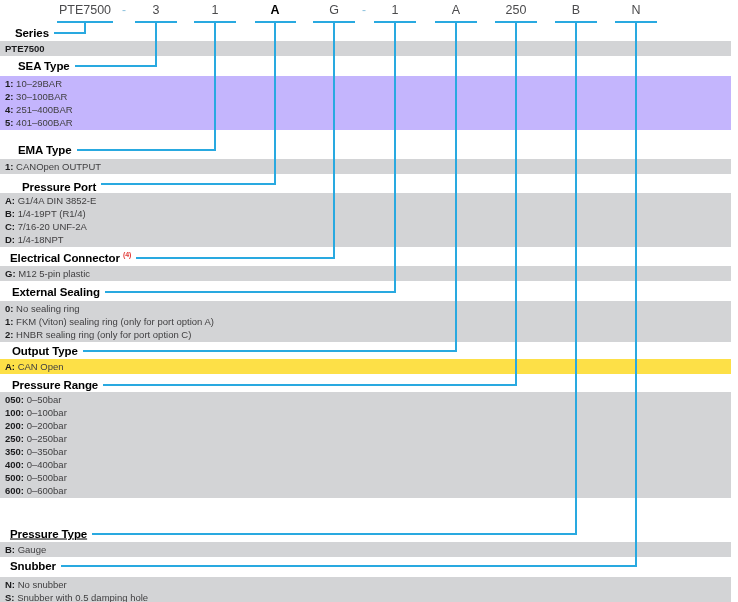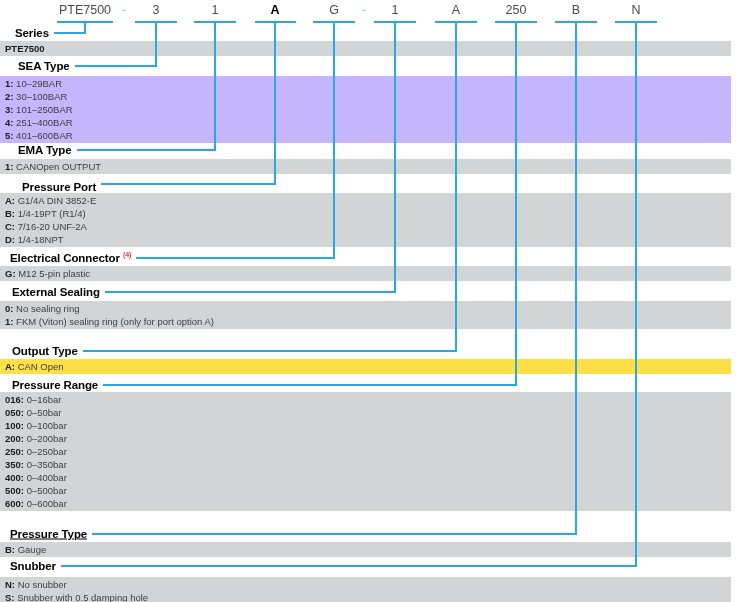--- a/index.html
+++ b/index.html
@@ -40,45 +40,44 @@
 <body>
 
 <div id="stage">
   <div>
       <div class="bar" style="top: 41px; background: rgb(211, 212, 214); padding: 1px 0px;">
         <div class="opt-row"><b>PTE7500</b></div>
       </div>
       <div class="bar" style="top: 76px; background: #c4b5fd; padding: 1px 0px;">
         <div class="opt-row"><b>1:</b> 10–29BAR</div>
         <div class="opt-row"><b>2:</b> 30–100BAR</div>
-        <div class="opt-row"><b>3:</b> 101–250BAR</div>
         <div class="opt-row"><b>4:</b> 251–400BAR</div>
         <div class="opt-row"><b>5:</b> 401–600BAR</div>
       </div>
       <div class="bar" style="top: 159px; background: rgb(211, 212, 214); padding: 1px 0px;">
         <div class="opt-row"><b>1:</b> CANOpen OUTPUT</div>
       </div>
       <div class="bar" style="top: 193px; background: rgb(211, 212, 214); padding: 1px 0px;">
         <div class="opt-row"><b>A:</b> G1/4A DIN 3852-E</div>
         <div class="opt-row"><b>B:</b> 1/4-19PT (R1/4)</div>
         <div class="opt-row"><b>C:</b> 7/16-20 UNF-2A</div>
         <div class="opt-row"><b>D:</b> 1/4-18NPT</div>
       </div>
       <div class="bar" style="top: 266px; background: rgb(211, 212, 214); padding: 1px 0px;">
         <div class="opt-row"><b>G:</b> M12 5-pin plastic</div>
       </div>
       <div class="bar" style="top: 301px; background: rgb(211, 212, 214); padding: 1px 0px;">
         <div class="opt-row"><b>0:</b> No sealing ring</div>
         <div class="opt-row"><b>1:</b> FKM (Viton) sealing ring (only for port option A)</div>
+        <div class="opt-row"><b>2:</b> HNBR sealing ring (only for port option C)</div>
       </div>
       <div class="bar" style="top: 359px; background: #fde047; padding: 1px 0px;">
         <div class="opt-row"><b>A:</b> CAN Open</div>
       </div>
       <div class="bar" style="top: 392px; background: rgb(211, 212, 214); padding: 1px 0px;">
-        <div class="opt-row"><b>016:</b> 0–16bar</div>
         <div class="opt-row"><b>050:</b> 0–50bar</div>
         <div class="opt-row"><b>100:</b> 0–100bar</div>
         <div class="opt-row"><b>200:</b> 0–200bar</div>
         <div class="opt-row"><b>250:</b> 0–250bar</div>
         <div class="opt-row"><b>350:</b> 0–350bar</div>
         <div class="opt-row"><b>400:</b> 0–400bar</div>
         <div class="opt-row"><b>500:</b> 0–500bar</div>
         <div class="opt-row"><b>600:</b> 0–600bar</div>
       </div>
       <div class="bar" style="top: 542px; background: rgb(211, 212, 214); padding: 1px 0px;">

